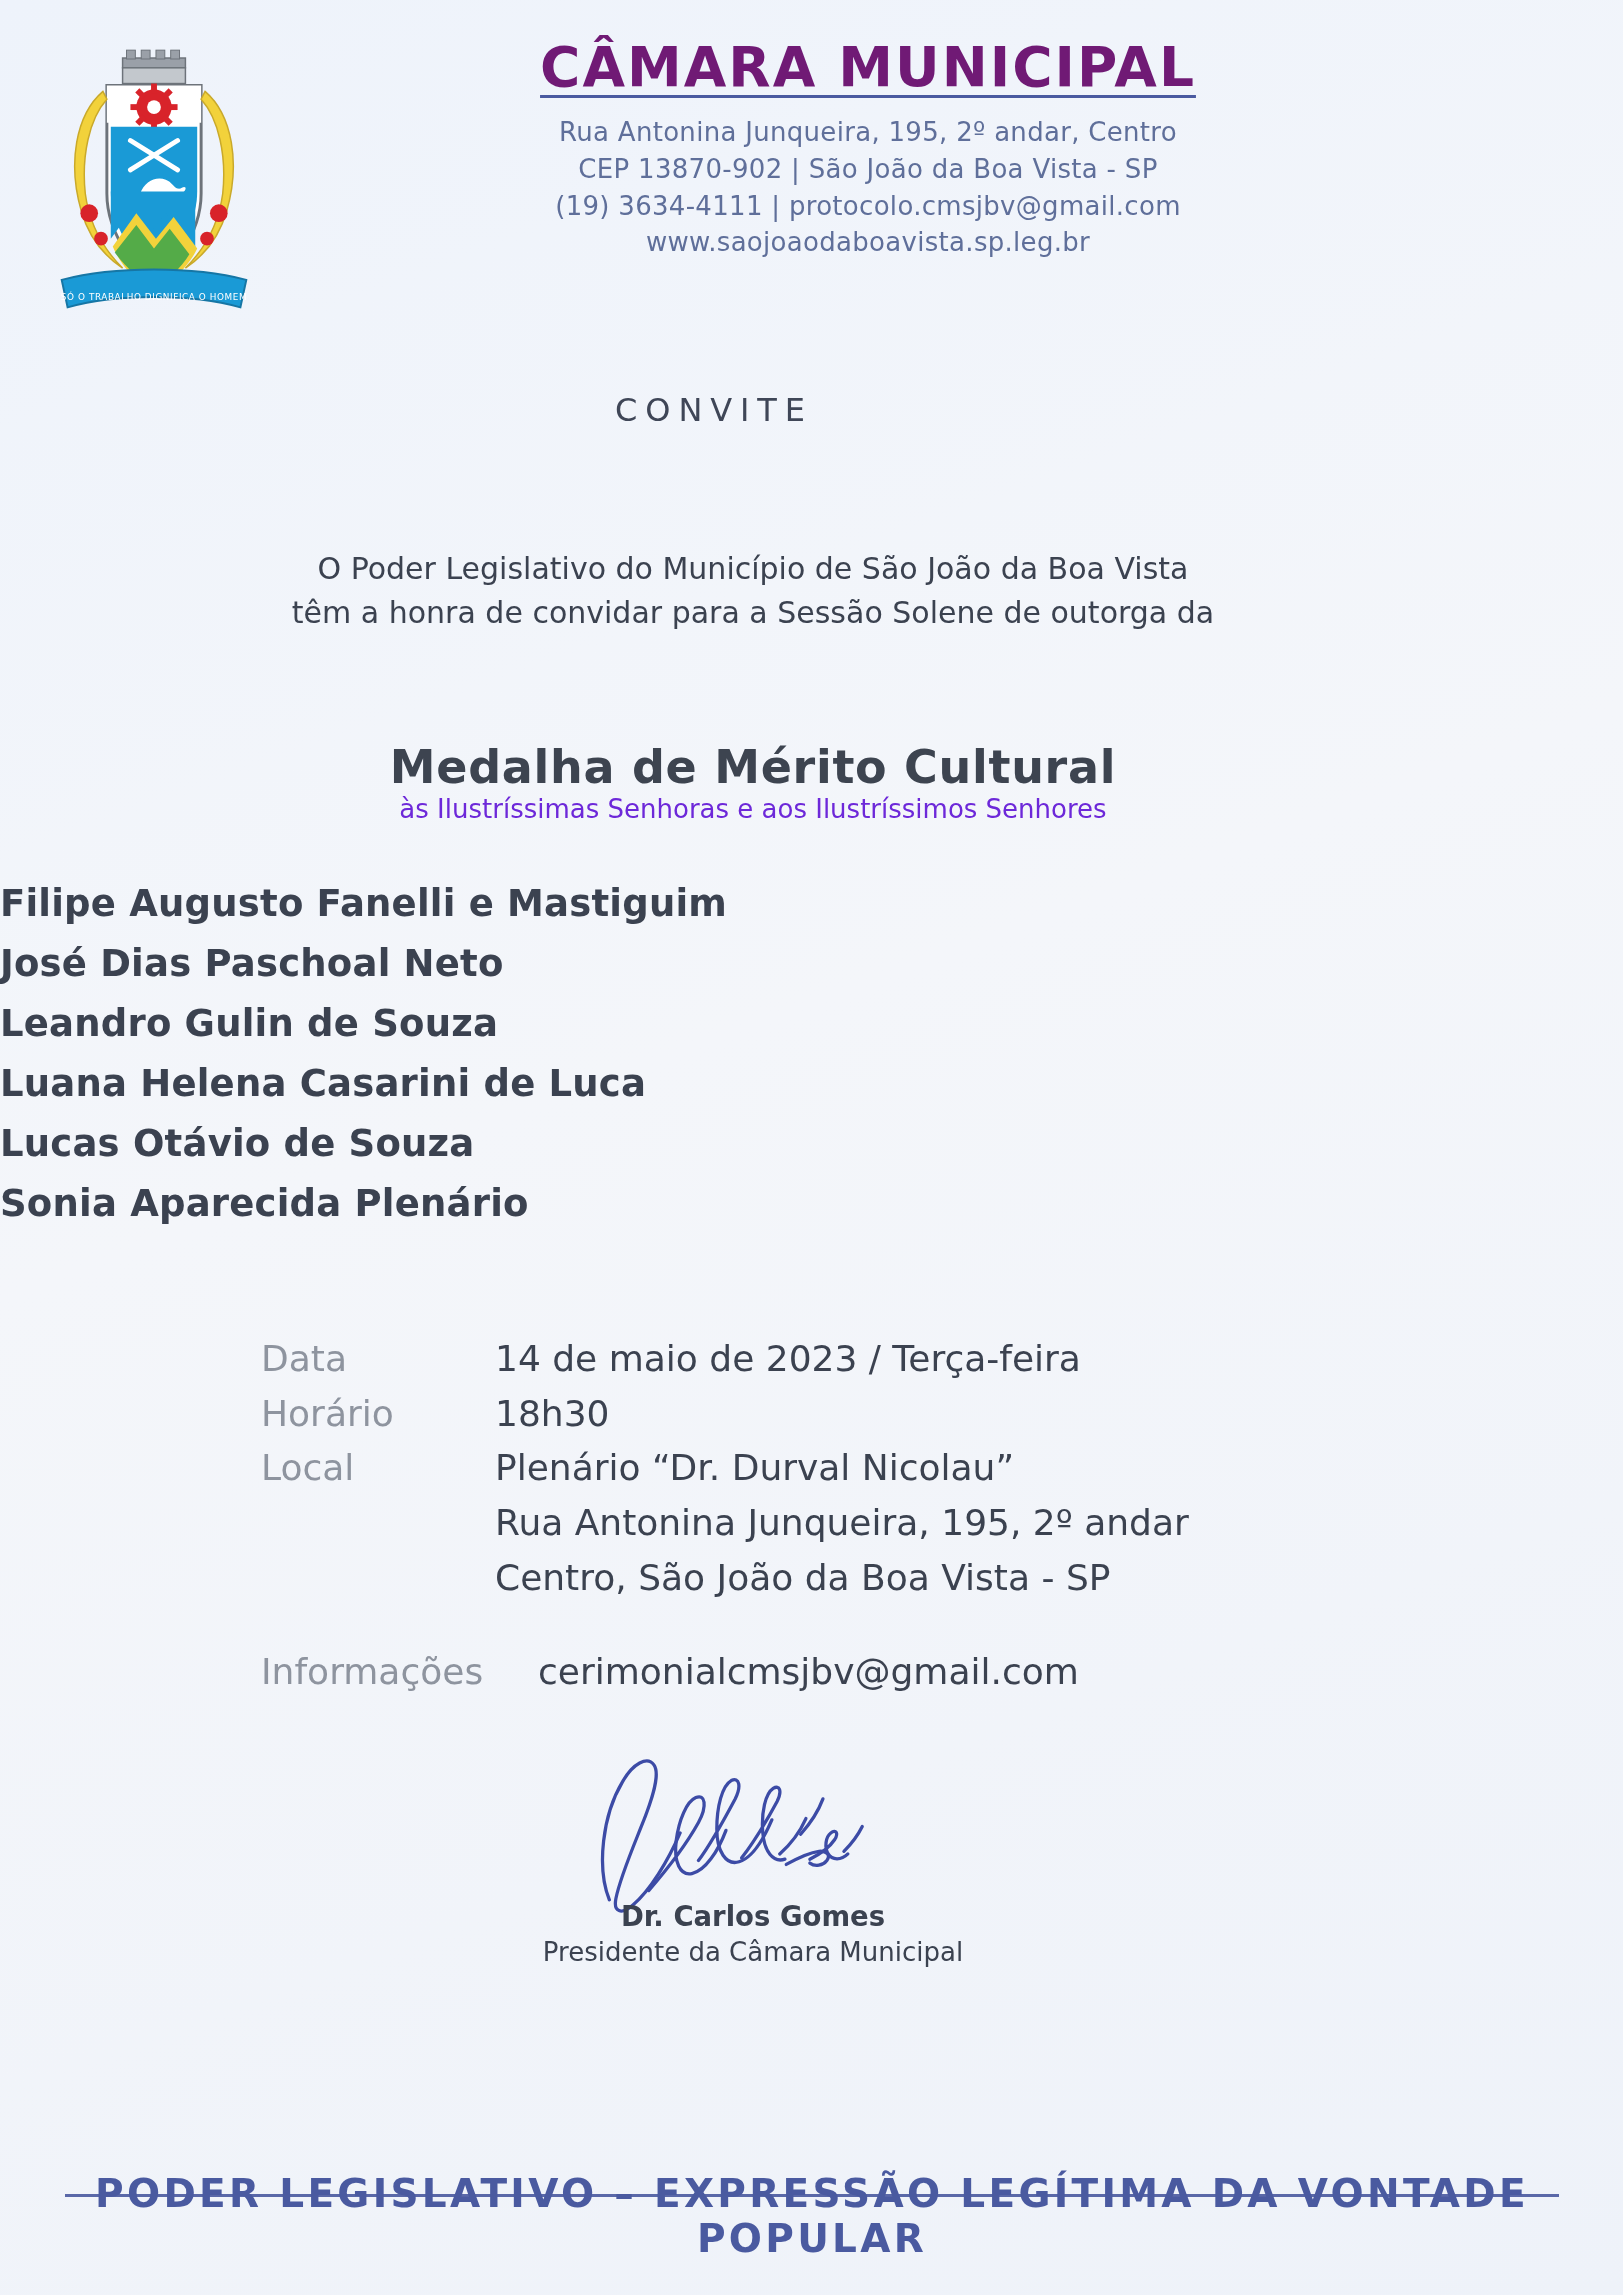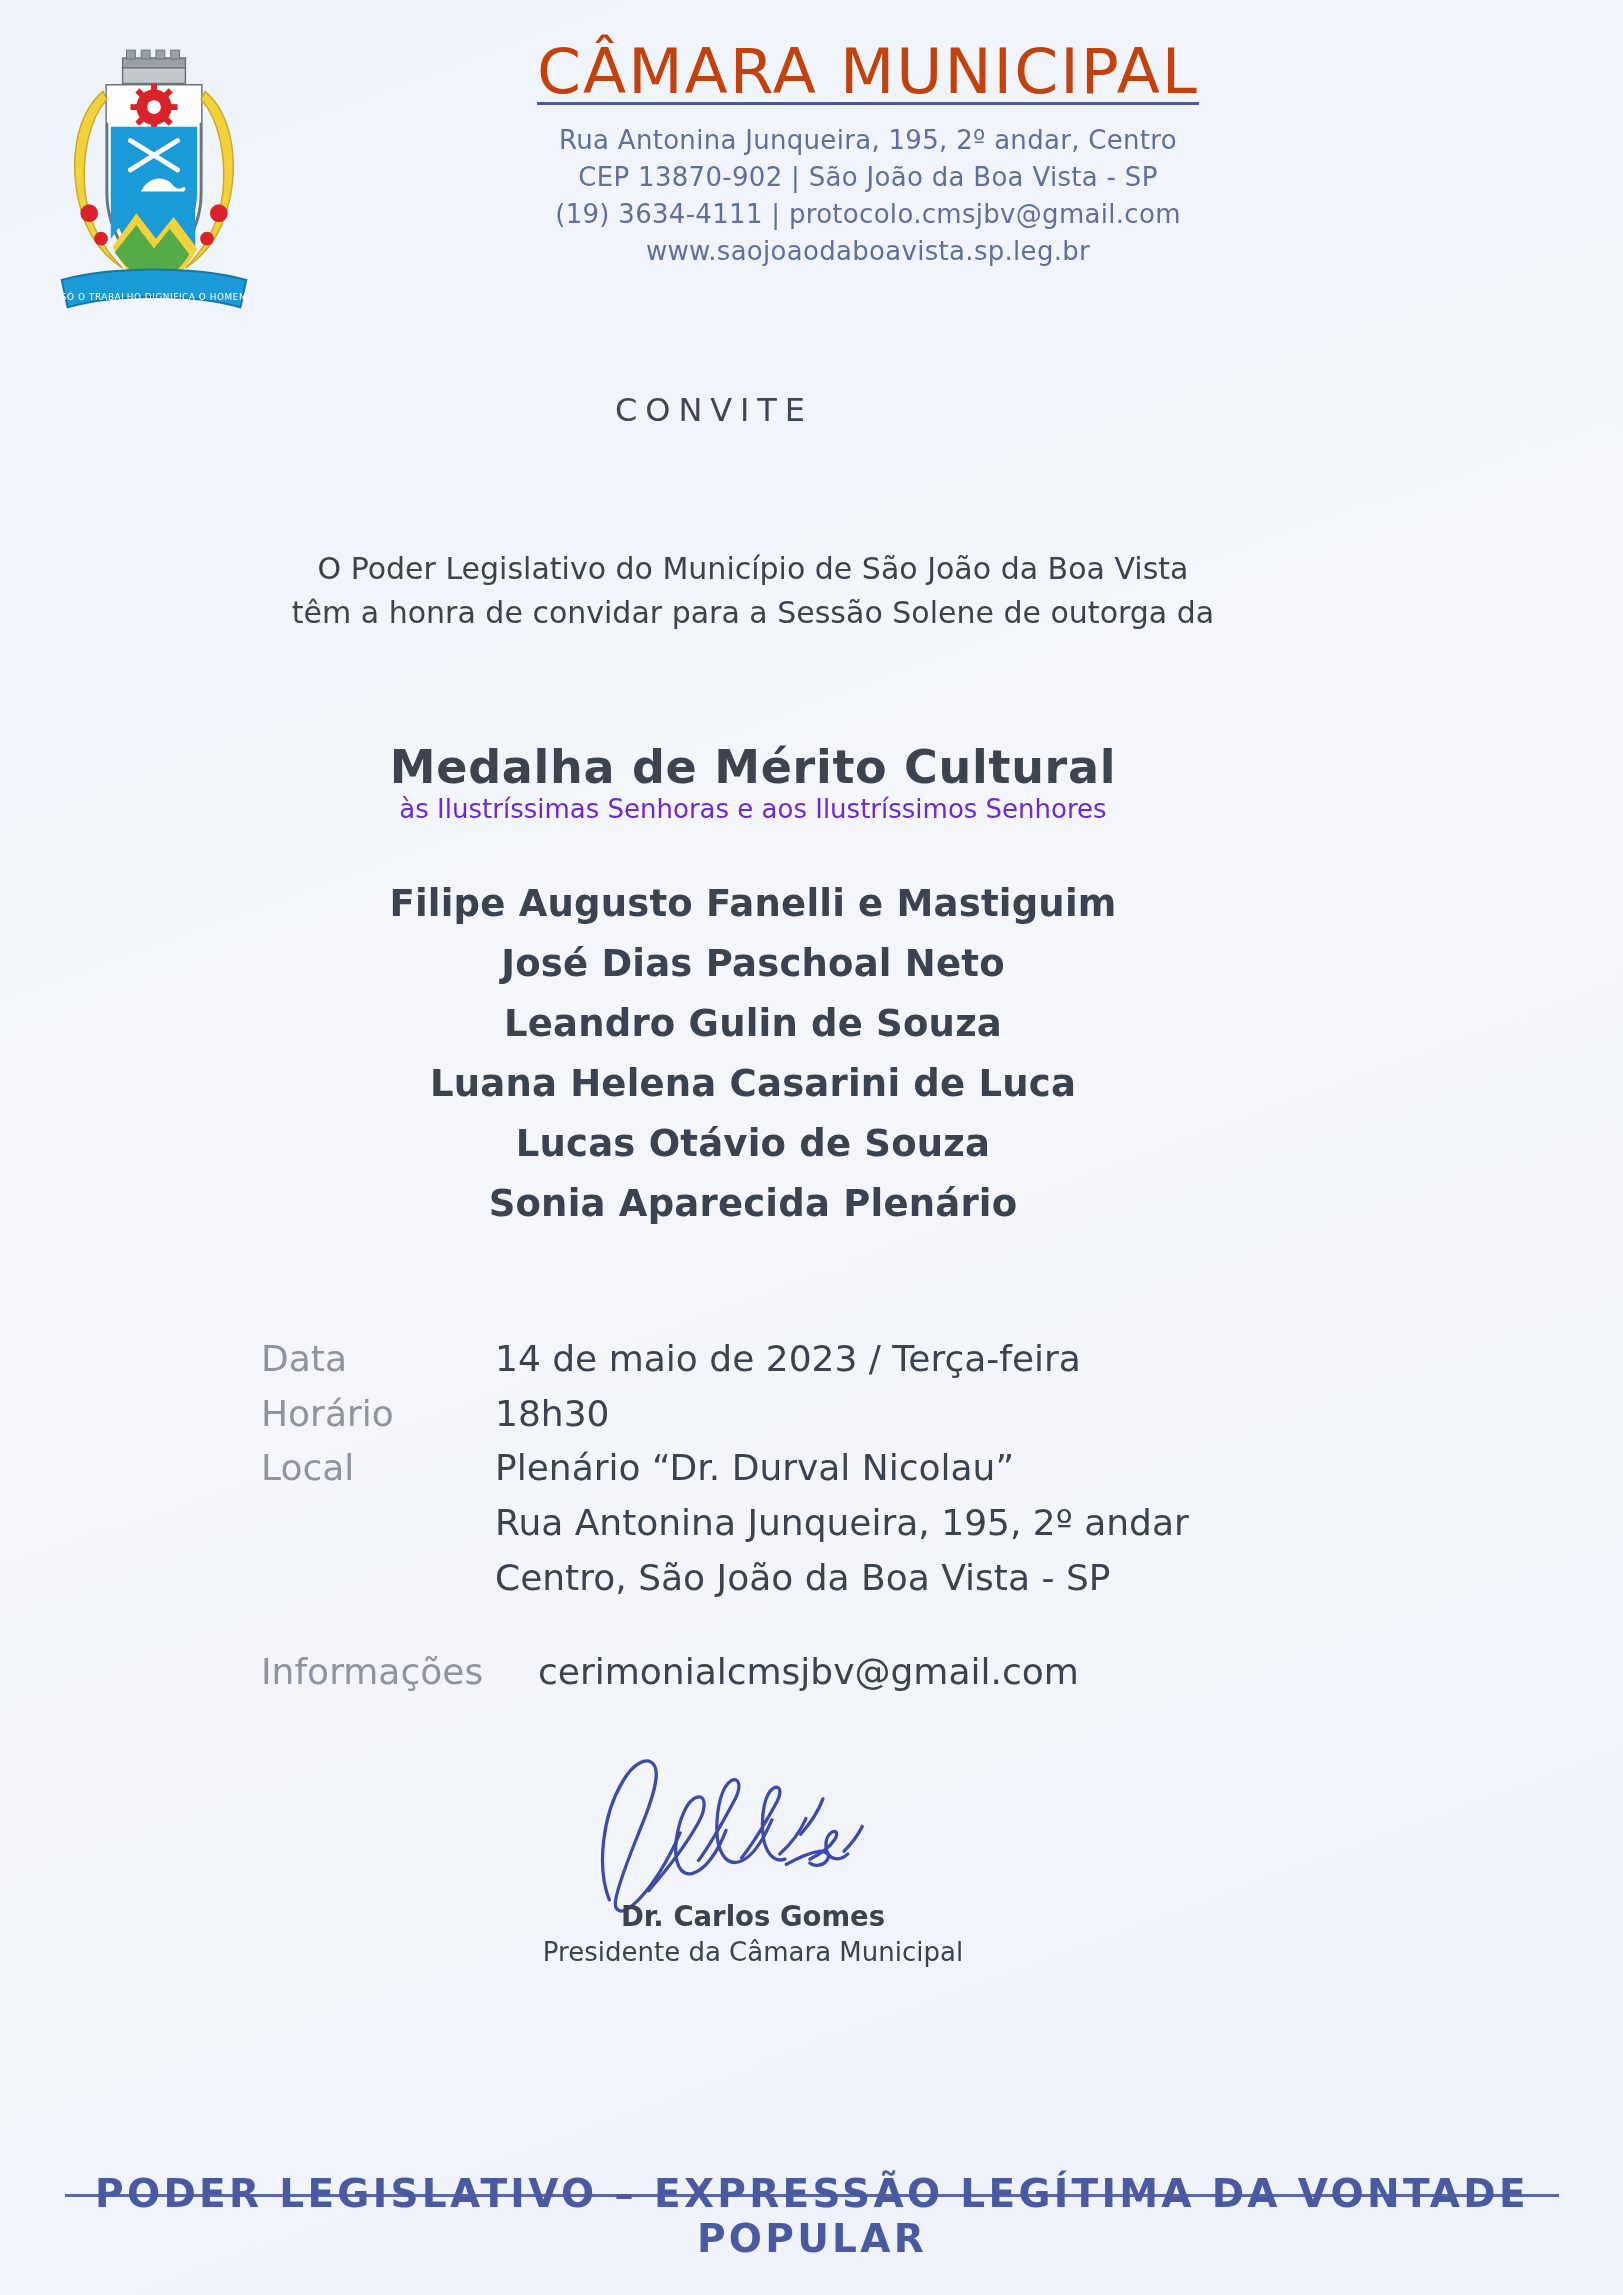--- a/index.html
+++ b/index.html
@@ -43,24 +43,24 @@
     justify-content: center;
     padding-top: 6.5px;
   }
   .crest svg { display: block; }
   .header-text {
     flex: 1;
     padding-right: 196px;
     text-align: center;
   }
   .org-title {
-    font-size: 63px;
-    font-weight: normal;
+    font-size: 55px;
+    font-weight: bold;
     letter-spacing: 2px;
-    color: #c2410c;
+    color: #701a75;
     text-decoration: underline;
     text-decoration-color: #4a5aa0;
     text-underline-offset: 9.2px;
     text-decoration-thickness: 3.3px;
     line-height: 1.05;
     white-space: nowrap;
   }
   .addr {
     margin-top: 17px;
     font-size: 26px;
@@ -103,21 +103,21 @@
 
   .honor-intro {
     text-align: center;
     font-size: 26px;
     color: #6d28d9;
     padding-right: 118px;
   }
 
   .names {
     margin-top: 50px;
-    text-align: center;
+    text-align: left;
     padding-right: 118px;
   }
   .names div {
     font-size: 37px;
     font-weight: bold;
     color: #3b4250;
     line-height: 1.62;
     letter-spacing: 0.2px;
   }
 

